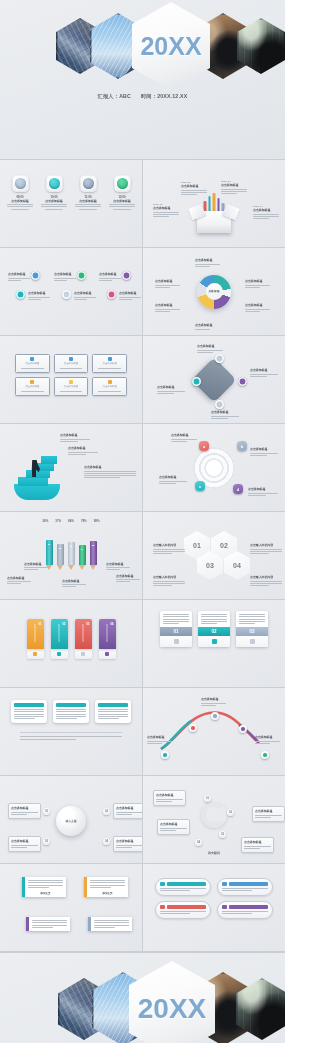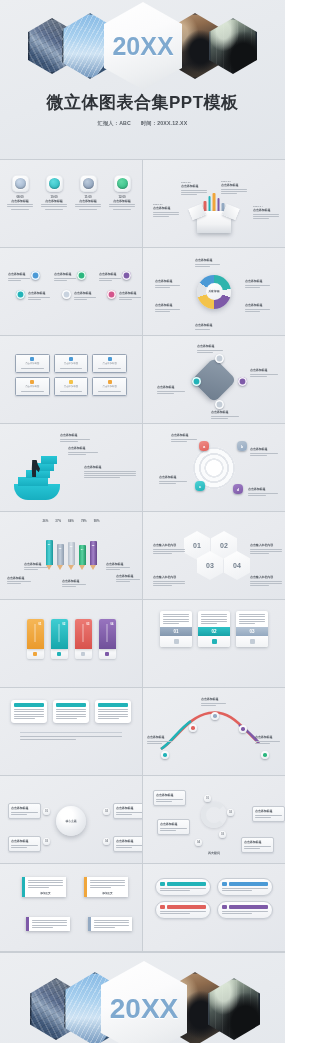--- a/index.html
+++ b/index.html
@@ -13,21 +13,21 @@
 
   
   .cover {
     position: relative; width: 285px;
     background: linear-gradient(160deg,#eceef1 0%,#e7eaee 45%,#e1e5ea 100%);
     overflow: hidden;
   }
   .cover.top { height: 160px; border-bottom: 1px solid #c9ced4; }
   .cover.bottom { height: 186px; border-top: 1px solid #c9ced4; }
 
-  .hexrow { position: relative; width: 100%; display:block; }
+  .hexrow { position: relative; width: 100%; display:block;margin-left:28px; }
   .cover.top .hexrow { height: 76px; margin-top: 8px; }
   .cover.bottom .hexrow { height: 84px; margin-top: 14px; }
 
   .hex {
     position: absolute; top: 50%; transform: translateY(-50%);
     clip-path: polygon(50% 0%, 100% 25%, 100% 75%, 50% 100%, 0% 75%, 0% 25%);
     overflow: hidden;
     filter: drop-shadow(0 2px 3px rgba(40,50,65,.35));
   }
   .hex .inner { width:100%; height:100%; position:relative; }
@@ -362,21 +362,20 @@
           <div class="edge"></div>
         </div>
       <div class="hex ph-desk" style="left:209px;width:48px;height:56px;">
           <div class="inner"></div>
           <div class="edge"></div>
         </div>
       <div class="hex hex-center" style="left:104px;width:78px;height:88px;z-index:3;">
         <span class="year" style="font-size:25px;">20XX</span>
       </div>
     </div>
-    <div class="cover-title">微立体图表合集PPT模板</div>
     <div class="cover-sub">
       <span>汇报人：ABC</span>
       <span>时间：20XX.12.XX</span>
     </div>
   </div>
 
   <div class="grid">
 
     <div class="slide">
       <div class="s1-row">

